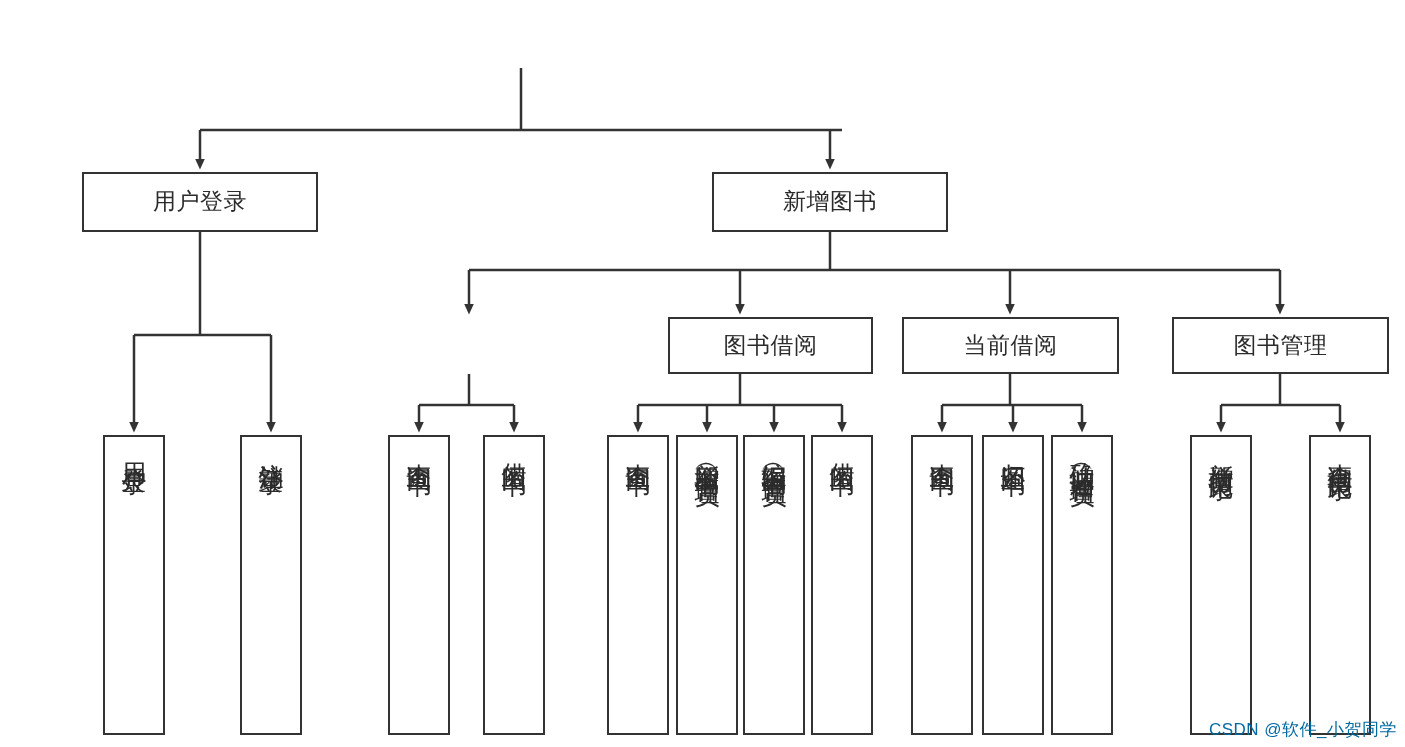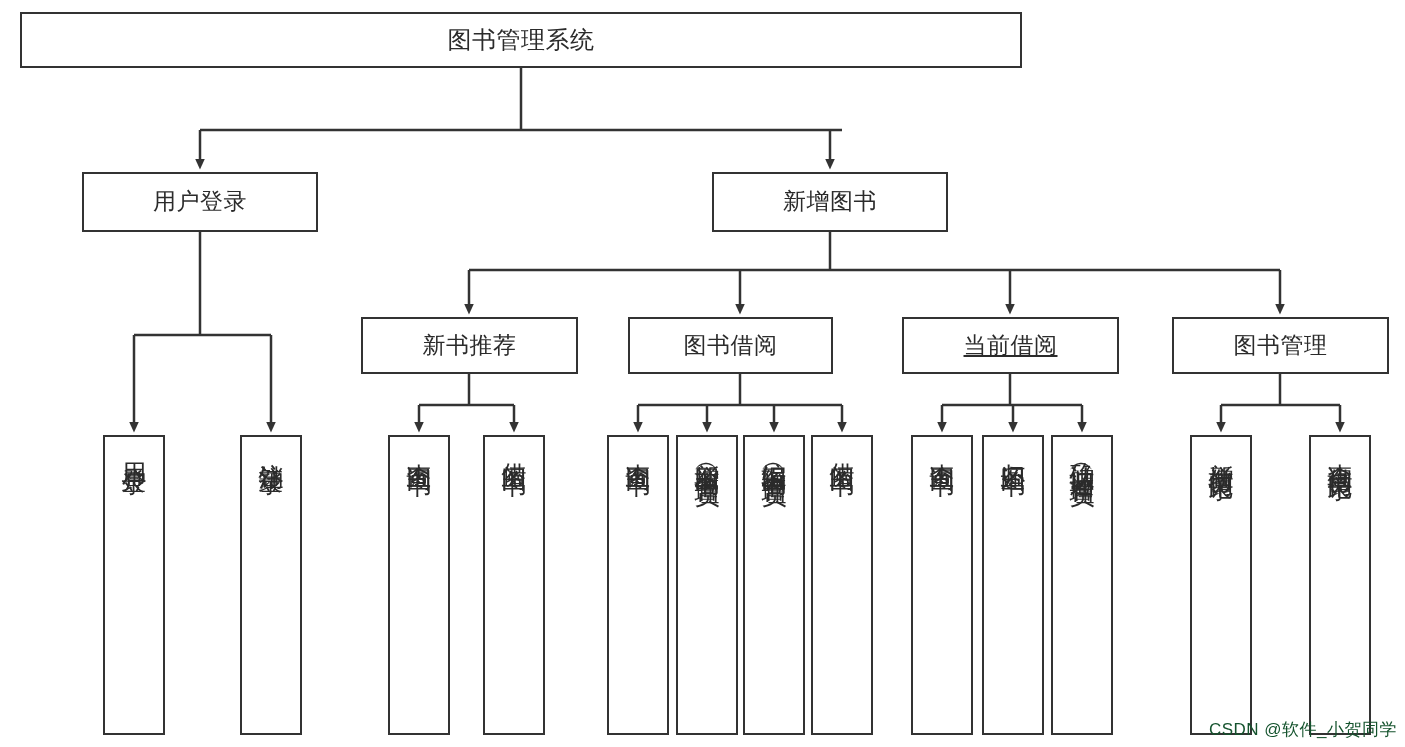--- a/index.html
+++ b/index.html
@@ -63,21 +63,21 @@
     font-size: 25px;
     letter-spacing: 3px;
     line-height: 1;
     white-space: normal;
   }
   .watermark {
     position: absolute;
     right: 8px;
     bottom: 6px;
     font-size: 17px;
-    color: #14532d;
+    color: #0369a1;
     letter-spacing: 0.5px;
     white-space: nowrap;
     user-select: none;
   }
 </style>
 </head>
 <body>
 
 <div id="diagram-root">
 
@@ -124,38 +124,32 @@
       <path d="M1013,405 L1013,423" marker-end="url(#arrow)"></path>
       <path d="M1082,405 L1082,423" marker-end="url(#arrow)"></path>
 
       <path d="M1280,374 L1280,405"></path>
       <path d="M1221,405 L1340,405"></path>
       <path d="M1221,405 L1221,423" marker-end="url(#arrow)"></path>
       <path d="M1340,405 L1340,423" marker-end="url(#arrow)"></path>
     </g>
   </svg>
 
-  <div class="node horiz root" style="left:20px; top:12px; width:1002px; height:56px;">
-    <span class="node-label">图书管理系统</span>
-  </div>
 
   <div class="node horiz" style="left:82px; top:172px; width:236px; height:60px;">
     <span class="node-label">用户登录</span>
   </div>
   <div class="node horiz" style="left:712px; top:172px; width:236px; height:60px;">
     <span class="node-label">新增图书</span>
   </div>
 
-  <div class="node horiz" style="left:361px; top:317px; width:217px; height:57px;">
-    <span class="node-label">新书推荐</span>
-  </div>
-  <div class="node horiz" style="left:628px; top:317px; width:205px; height:57px;">
+  <div class="node horiz" style="left:668px; top:317px; width:205px; height:57px;">
     <span class="node-label">图书借阅</span>
   </div>
-  <div class="node horiz" style="left:902px; top:317px; width:217px; height:57px;text-decoration:underline;">
+  <div class="node horiz" style="left:902px; top:317px; width:217px; height:57px;">
     <span class="node-label">当前借阅</span>
   </div>
   <div class="node horiz" style="left:1172px; top:317px; width:217px; height:57px;">
     <span class="node-label">图书管理</span>
   </div>
 
   <div class="node vert" style="left:103px; top:435px; width:62px; height:300px;">
     <span class="node-label">用户登录</span>
   </div>
   <div class="node vert" style="left:240px; top:435px; width:62px; height:300px;">

